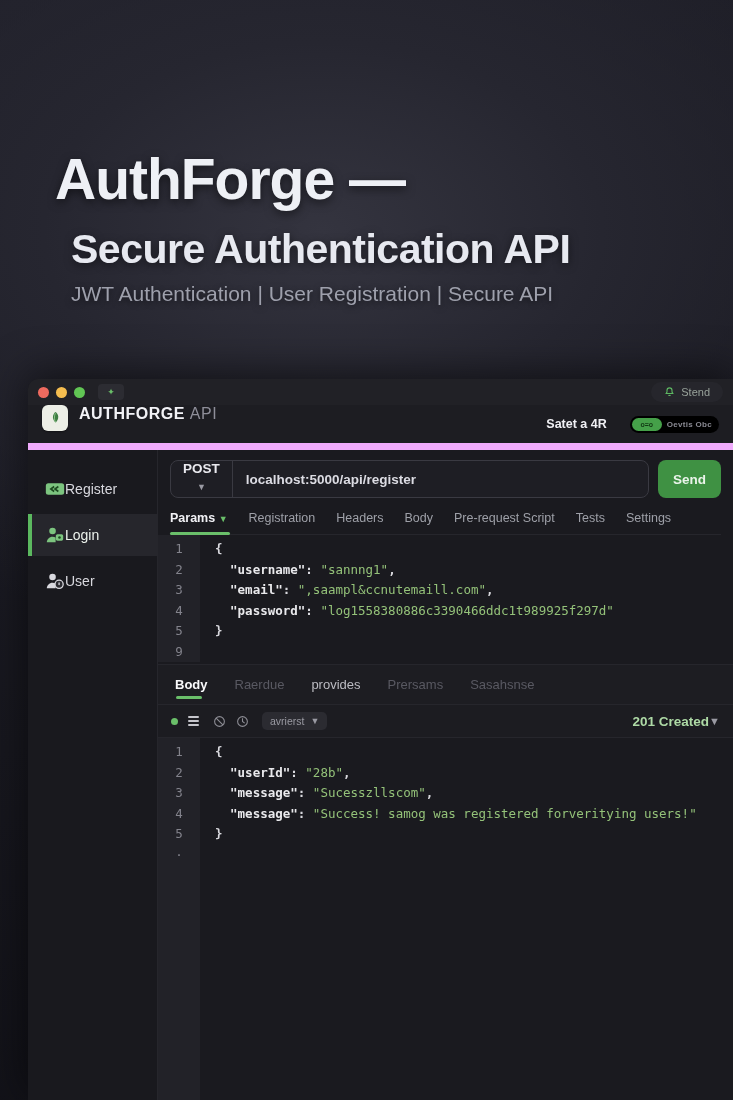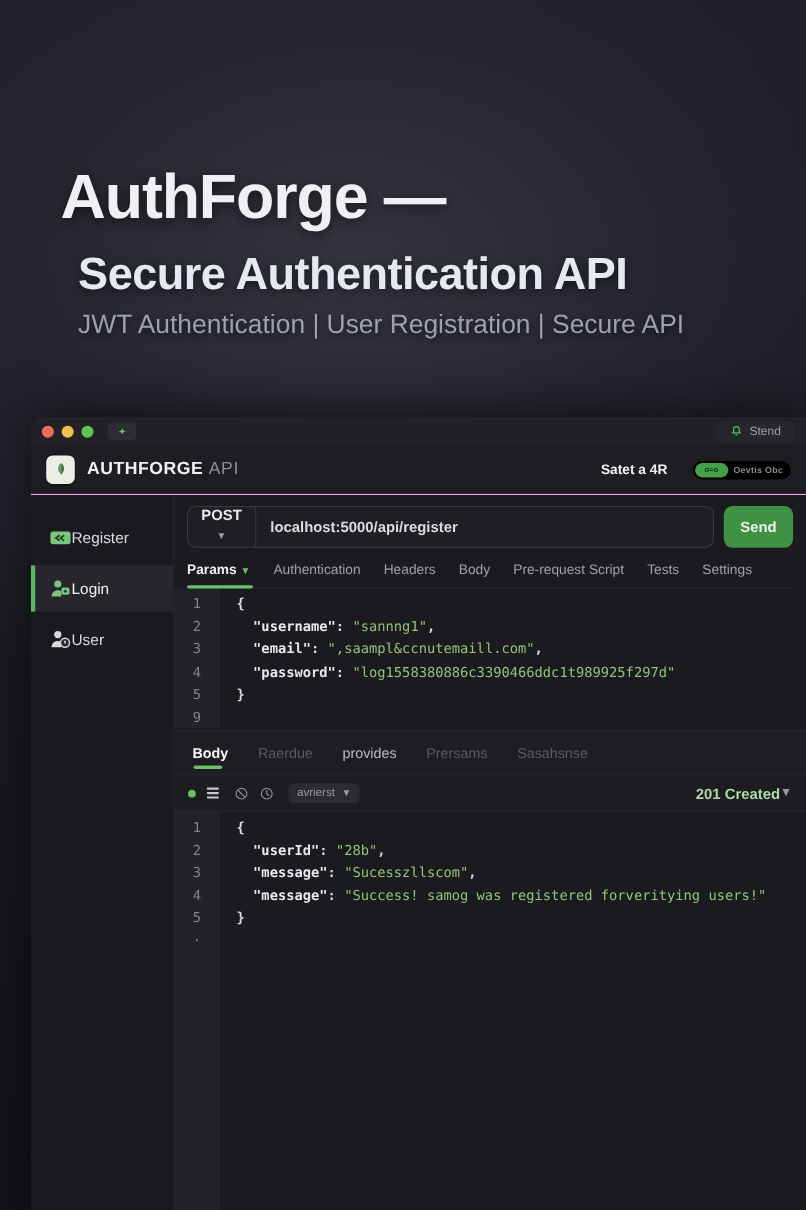--- a/index.html
+++ b/index.html
@@ -7,36 +7,36 @@
   .stage {
     position:relative; width:733px; height:1100px; overflow:hidden;
     font-family:"Liberation Sans", sans-serif;
     background:
       radial-gradient(ellipse 620px 420px at 44% 21%, #34343f 0%, #262630 45%, rgba(0,0,0,0) 100%),
       linear-gradient(160deg, #20202a 0%, #17171e 55%, #0e0e14 100%);
   }
   
   .hero-title1 { position:absolute; left:55px; top:146px; font-size:57px; font-weight:800; letter-spacing:-1px; color:#eef0f5; text-shadow:0 3px 10px rgba(0,0,0,.55); }
   .hero-title2 { position:absolute; left:71px; top:226px; font-size:41px; font-weight:600; letter-spacing:-.5px; color:#e7e9f0; text-shadow:0 2px 8px rgba(0,0,0,.5); }
-  .hero-sub    { position:absolute; left:71px; top:282px; font-size:24px; font-weight:400; color:#9ea0ac; text-shadow:0 2px 6px rgba(0,0,0,.5); }
+  .hero-sub    { position:absolute; left:71px; top:282px; font-size:21px; font-weight:400; color:#9ea0ac; text-shadow:0 2px 6px rgba(0,0,0,.5); }
 
   
   .app-window {
     position:absolute; left:28px; top:379px; width:705px; height:721px;
     background:#1a1a1f; border-top-left-radius:10px; overflow:hidden;
     box-shadow:0 -6px 40px rgba(0,0,0,.55);
     display:flex; flex-direction:column;
   }
   .titlebar { height:26px; background:#212126; display:flex; align-items:center; padding:0 10px; flex:0 0 auto; }
   .dot { width:11px; height:11px; border-radius:50%; margin-right:7px; }
   .dot.red{background:#ee6a5f;} .dot.yellow{background:#f5bd4f;} .dot.green{background:#61c554;}
   .spark-btn { margin-left:6px; width:26px; height:16px; background:#2c2c32; border-radius:4px; display:flex; align-items:center; justify-content:center; color:#6abf69; font-size:9px; }
   .notify-pill { margin-left:auto; height:20px; background:#26262c; border-radius:10px; display:flex; align-items:center; gap:6px; padding:0 13px; color:#98a29a; font-size:11px; }
 
-  .app-header { height:45px; background:#1d1d22; border-bottom:1px solid #f0abfc; display:flex; align-items:center; padding:0 14px; flex:0 0 auto; }
+  .app-header { height:45px; background:#1d1d22; border-bottom:7px solid #f0abfc; display:flex; padding:0 14px; flex:0 0 auto; }
   .logo { width:26px; height:26px; background:#eceee6; border-radius:6px; display:flex; align-items:center; justify-content:center; margin-right:11px; box-shadow:0 1px 2px rgba(0,0,0,.4); }
   .brand { font-size:16px; font-weight:800; letter-spacing:.5px; color:#f2f2f6; }
   .brand-suffix { font-size:16px; font-weight:500; letter-spacing:.5px; color:#8e8e99; margin-left:5px; }
   .header-right { margin-left:auto; display:flex; align-items:center; gap:23px; }
   .status-text { font-size:12.5px; font-weight:700; color:#f0f0f4; }
   .badge-pill { height:17px; background:#000000; border-radius:9px; display:flex; align-items:center; gap:5px; padding:2px 7px 2px 2px; }
   .badge-chip { height:13px; min-width:30px; background:#45a049; border-radius:7px; display:flex; align-items:center; justify-content:center; font-size:7px; font-weight:700; color:#123a14; }
   .badge-text { font-size:8px; font-weight:600; color:#8a8a93; letter-spacing:.3px; }
 
   .win-body { flex:1; display:flex; min-height:0; }
@@ -170,21 +170,21 @@
               <span>POST</span>
               <span class="chev">▼</span>
             </span>
             <span class="url-text">localhost:5000/api/register</span>
           </div>
           <button class="send-btn">Send</button>
         </div>
 
         <div class="req-tabs">
             <span class="req-tab active">Params <span class="chev" style="color: rgb(106, 191, 106);">▼</span></span>
-            <span class="req-tab">Authentication</span>
+            <span class="req-tab">Registration</span>
             <span class="req-tab">Headers</span>
             <span class="req-tab">Body</span>
             <span class="req-tab">Pre-request Script</span>
             <span class="req-tab">Tests</span>
             <span class="req-tab">Settings</span>
           </div>
 
         <div class="code-block">
           <div class="gutter">
               <div>1</div>

